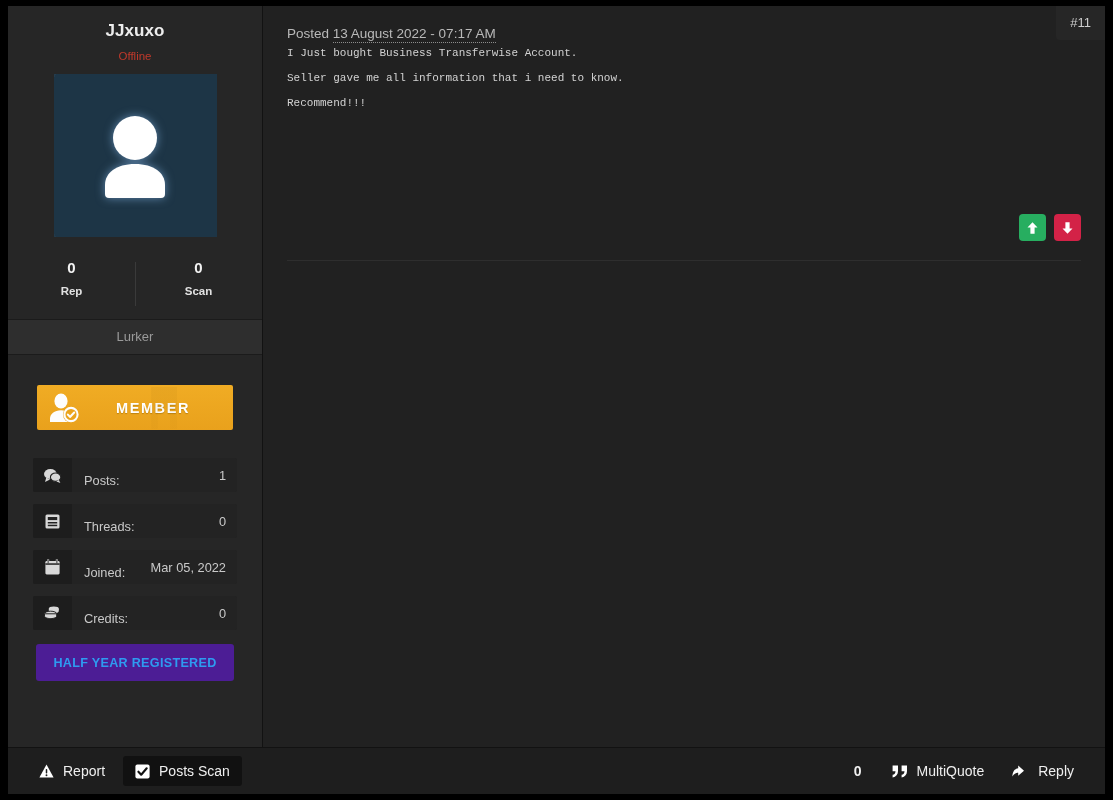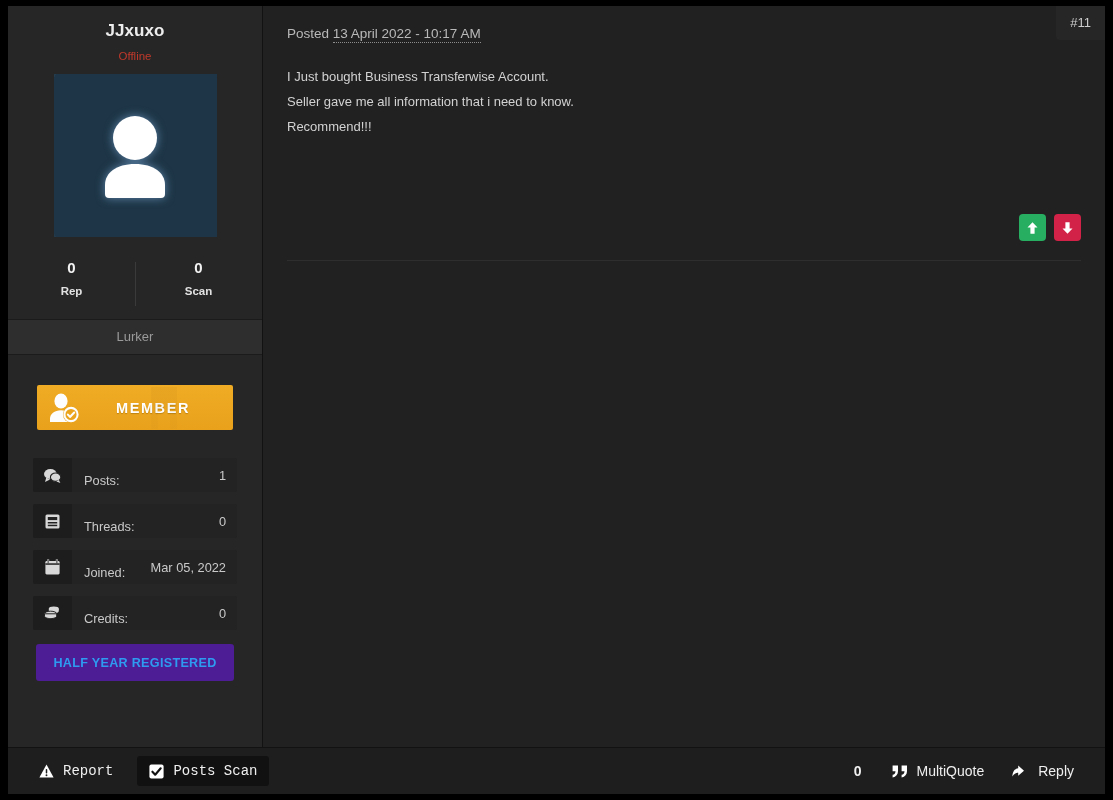--- a/index.html
+++ b/index.html
@@ -233,24 +233,24 @@
     position: absolute;
     right: 0;
     top: 0;
     background: #262626;
     color: #cdcdcd;
     font-size: 13px;
     padding: 9px 14px 10px 14px;
     border-bottom-left-radius: 4px;
   }
   .post-body {
-    margin-top: 24px;
     color: #d2d2d2;
-    font-size: 13px;
+    font-size: 11px;
     line-height: 24.8px;
+    font-family: Liberation Mono, monospace;
   }
   .vote-row {
     position: absolute;
     right: 24px;
     top: 208px;
     display: flex;
     gap: 8px;
   }
   .vote-btn {
     width: 27px;
@@ -281,21 +281,21 @@
     bottom: 0;
     width: 1097px;
     height: 47px;
     background: #1e1e1e;
     border-top: 1px solid #121212;
     display: flex;
     align-items: center;
     padding: 0 19px;
     box-sizing: border-box;
   }
-  .footer-left { display: flex; align-items: center; gap: 12px; font-family: Liberation Mono, monospace; }
+  .footer-left { display: flex; align-items: center; gap: 6px; }
   .footer-right { margin-left: auto; display: flex; align-items: center; gap: 4px; }
   .fbtn {
     display: flex;
     align-items: center;
     gap: 9px;
     color: #efefef;
     font-size: 14px;
     padding: 7px 12px;
     border-radius: 3px;
     cursor: pointer;
@@ -412,21 +412,21 @@
 
       </div>
 
       <div class="award-badge">HALF YEAR REGISTERED</div>
     </div>
 
     <div class="content">
 
       <div class="post-head">
         <div class="posted-line">
-          <span>Posted </span><span class="posted-date">13 April 2022 - 10:17 AM</span>
+          <span>Posted </span><span class="posted-date">13 August 2022 - 07:17 AM</span>
         </div>
       </div>
 
       <div class="post-number">#11</div>
 
       <div class="post-body">
         <div>I Just bought Business Transferwise Account.</div>
         <div>Seller gave me all information that i need to know.</div>
         <div>Recommend!!!</div>
       </div>

